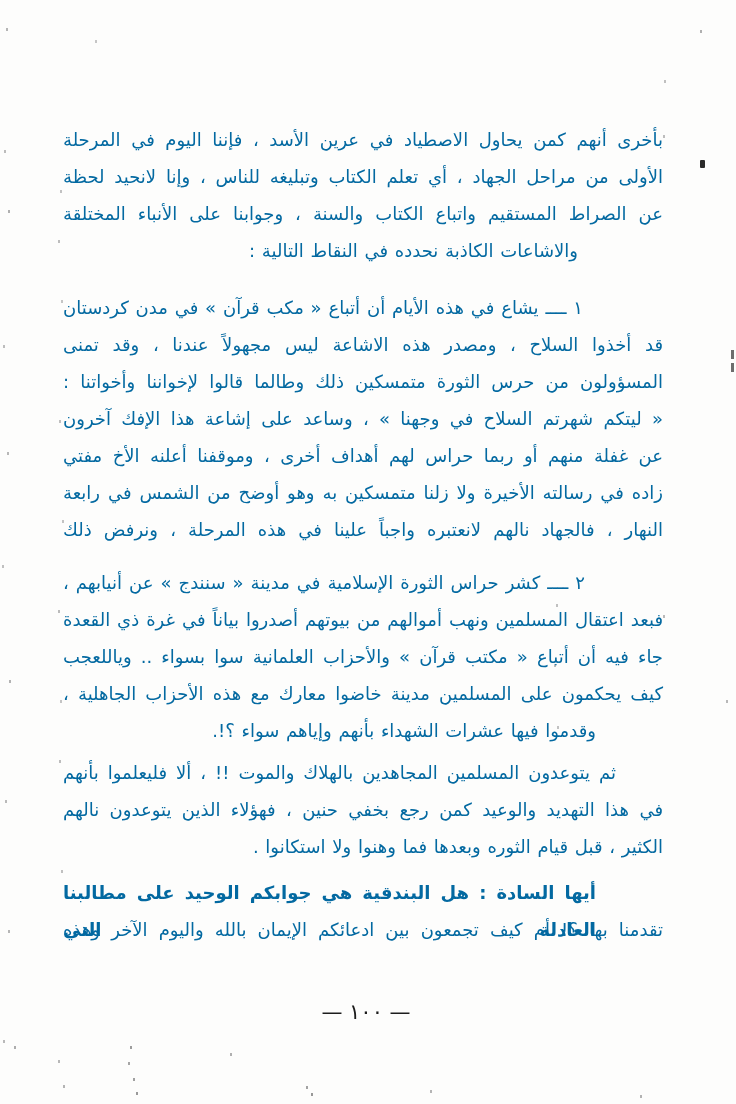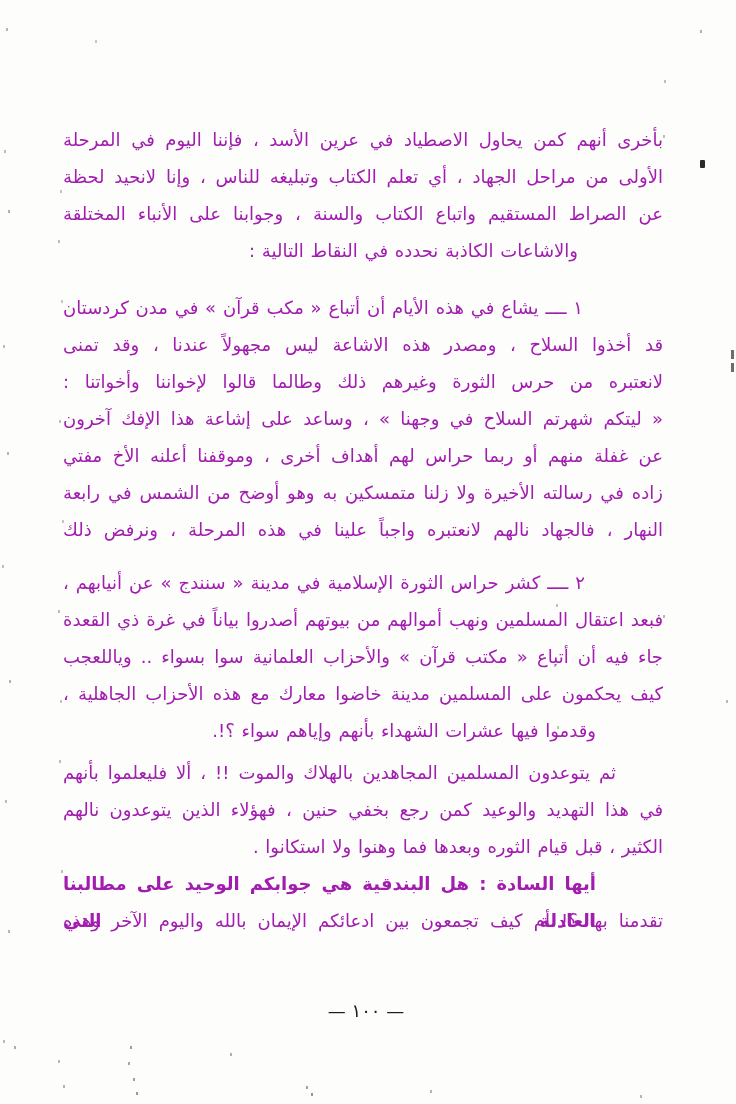--- a/index.html
+++ b/index.html
@@ -17,28 +17,28 @@
   .page {
     position: absolute;
     inset: 0;
   }
   .text-block {
     position: absolute;
     top: 121px;
     left: 63px;
     width: 600px;
     direction: rtl;
-    color: #a21caf;
+    color: #0369a1;
     font-size: 18px;
   }
   .para { margin: 0; }
   .para[data-idx="0"] { margin-bottom: 12px; }
   .para[data-idx="1"] { margin-bottom: 16px; margin-top: 20px; }
   .para[data-idx="2"] { margin-bottom: 5px;  }
-  .para[data-idx="3"] {  }
+  .para[data-idx="3"] { margin-bottom: 9px;  }
   .line {
     height: 37px;
     line-height: 37px;
     text-align: justify;
     text-align-last: justify;
     word-spacing: 1px;
   }
   .line.last {
     text-align-last: right;
   }
@@ -53,21 +53,21 @@
   .para[data-idx="4"] .line.first { padding-right: 67px; font-weight: bold; }
 
   .page-number {
     position: absolute;
     top: 1000px;
     left: 0;
     width: 732px;
     text-align: center;
     direction: rtl;
     color: #1c1c1c;
-    font-size: 18px;
+    font-size: 21px;
     letter-spacing: 2px;
   }
 
   
   .noise {
     position: absolute;
     top: 0; left: 0;
     width: 2px; height: 3px;
     background: transparent;
     box-shadow:
@@ -108,21 +108,21 @@
   <div class="text-block" id="text-block">
       <div class="para" data-idx="0">
         <div class="line first">بأخرى أنهم كمن يحاول الاصطياد في عرين الأسد ، فإننا اليوم في المرحلة</div>
         <div class="line">الأولى من مراحل الجهاد ، أي تعلم الكتاب وتبليغه للناس ، وإنا لانحيد لحظة</div>
         <div class="line">عن الصراط المستقيم واتباع الكتاب والسنة ، وجوابنا على الأنباء المختلقة</div>
         <div class="line last">والاشاعات الكاذبة نحدده في النقاط التالية :</div>
       </div>
       <div class="para" data-idx="1">
         <div class="line first">١ ــــ يشاع في هذه الأيام أن أتباع « مكب قرآن » في مدن كردستان</div>
         <div class="line">قد أخذوا السلاح ، ومصدر هذه الاشاعة ليس مجهولاً عندنا ، وقد تمنى</div>
-        <div class="line">لانعتبره من حرس الثورة وغيرهم ذلك وطالما قالوا لإخواننا وأخواتنا :</div>
+        <div class="line">المسؤولون من حرس الثورة متمسكين ذلك وطالما قالوا لإخواننا وأخواتنا :</div>
         <div class="line">« ليتكم شهرتم السلاح في وجهنا » ، وساعد على إشاعة هذا الإفك آخرون</div>
         <div class="line">عن غفلة منهم أو ربما حراس لهم أهداف أخرى ، وموقفنا أعلنه الأخ مفتي</div>
         <div class="line">زاده في رسالته الأخيرة ولا زلنا متمسكين به وهو أوضح من الشمس في رابعة</div>
         <div class="line">النهار ، فالجهاد نالهم لانعتبره واجباً علينا في هذه المرحلة ، ونرفض ذلك</div>
       </div>
       <div class="para" data-idx="2">
         <div class="line first">٢ ــــ كشر حراس الثورة الإسلامية في مدينة « سنندج » عن أنيابهم ،</div>
         <div class="line">فبعد اعتقال المسلمين ونهب أموالهم من بيوتهم أصدروا بياناً في غرة ذي القعدة</div>
         <div class="line">جاء فيه أن أتباع « مكتب قرآن » والأحزاب العلمانية سوا بسواء .. وياللعجب</div>
         <div class="line">كيف يحكمون على المسلمين مدينة خاضوا معارك مع هذه الأحزاب الجاهلية ،</div>

